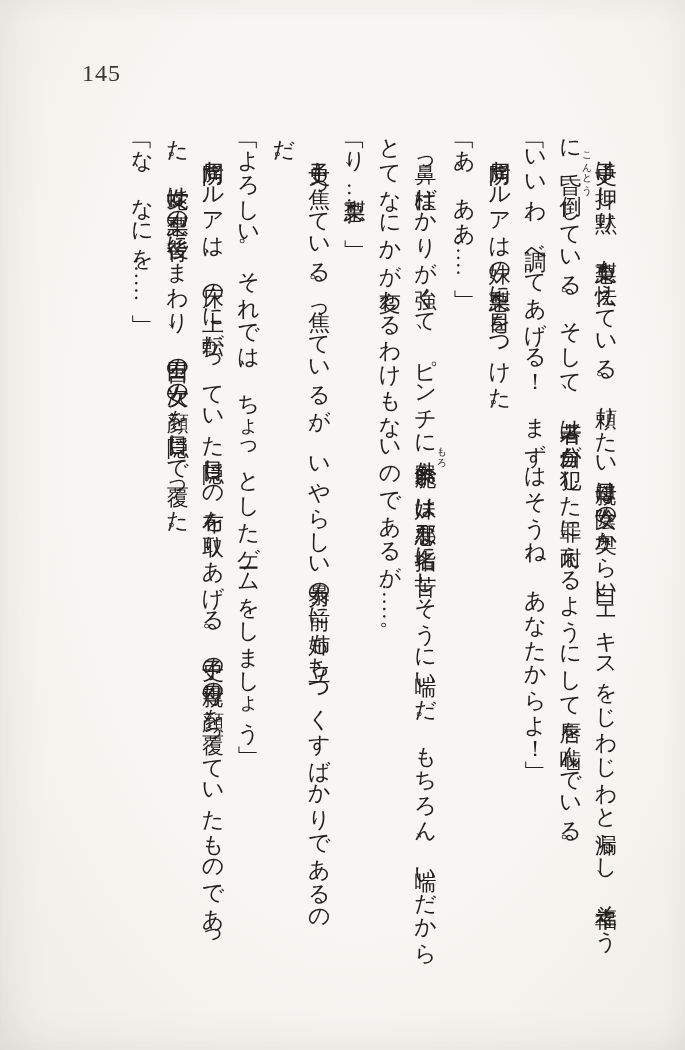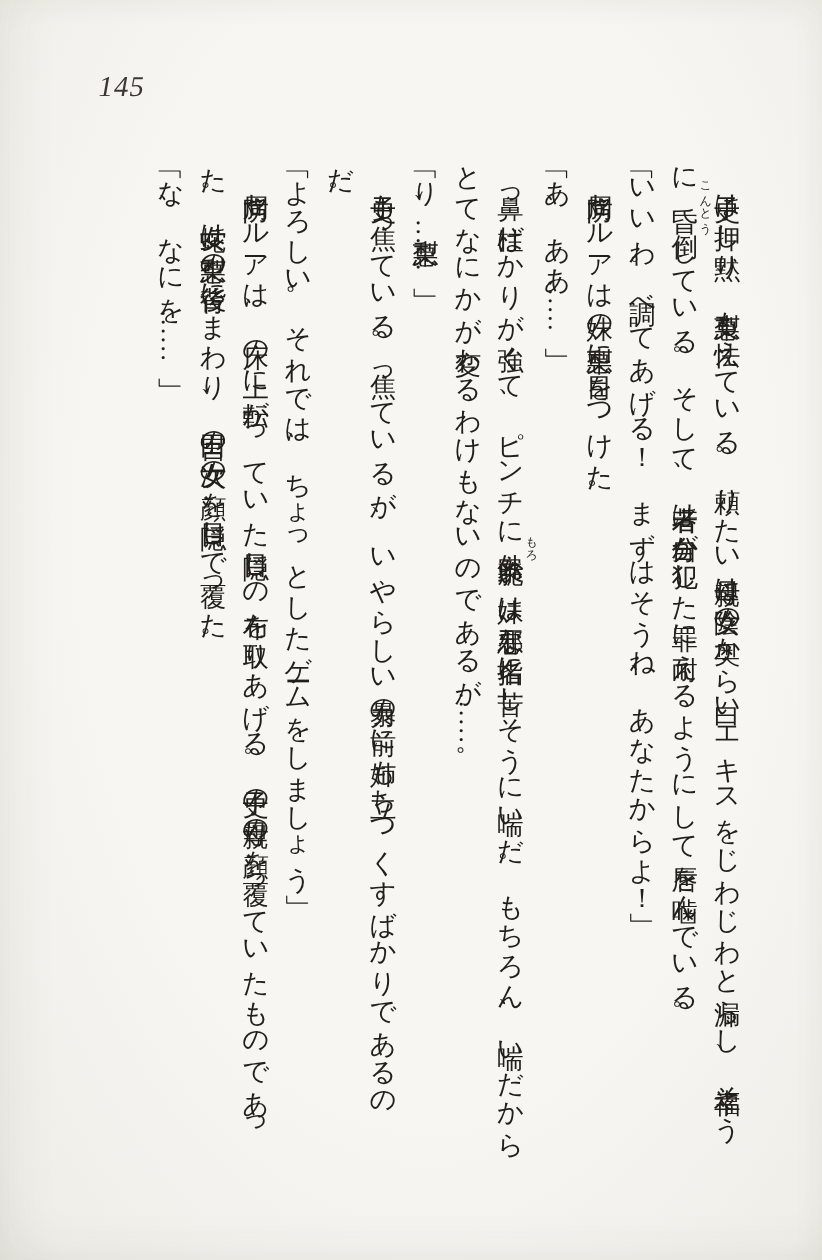--- a/index.html
+++ b/index.html
@@ -11,21 +11,20 @@
   }
   .page{
     position:absolute;inset:0;
     background:radial-gradient(ellipse at 52% 42%, #f7f6f2 55%, #efeee9 92%, #e9e8e2 100%);
     box-shadow:inset 14px -10px 38px rgba(60,55,45,0.05), inset -6px 6px 24px rgba(60,55,45,0.03);
   }
   .page-number{
     position:absolute;
     top:60px;left:82px;
     font-size:24px;
-    font-style:italic;
     letter-spacing:1px;
     color:#3b3834;
   }
   .text-block{
     position:absolute;
     top:124px;
     right:61px;
     width:566px;
     height:837px;
     writing-mode:vertical-rl;

